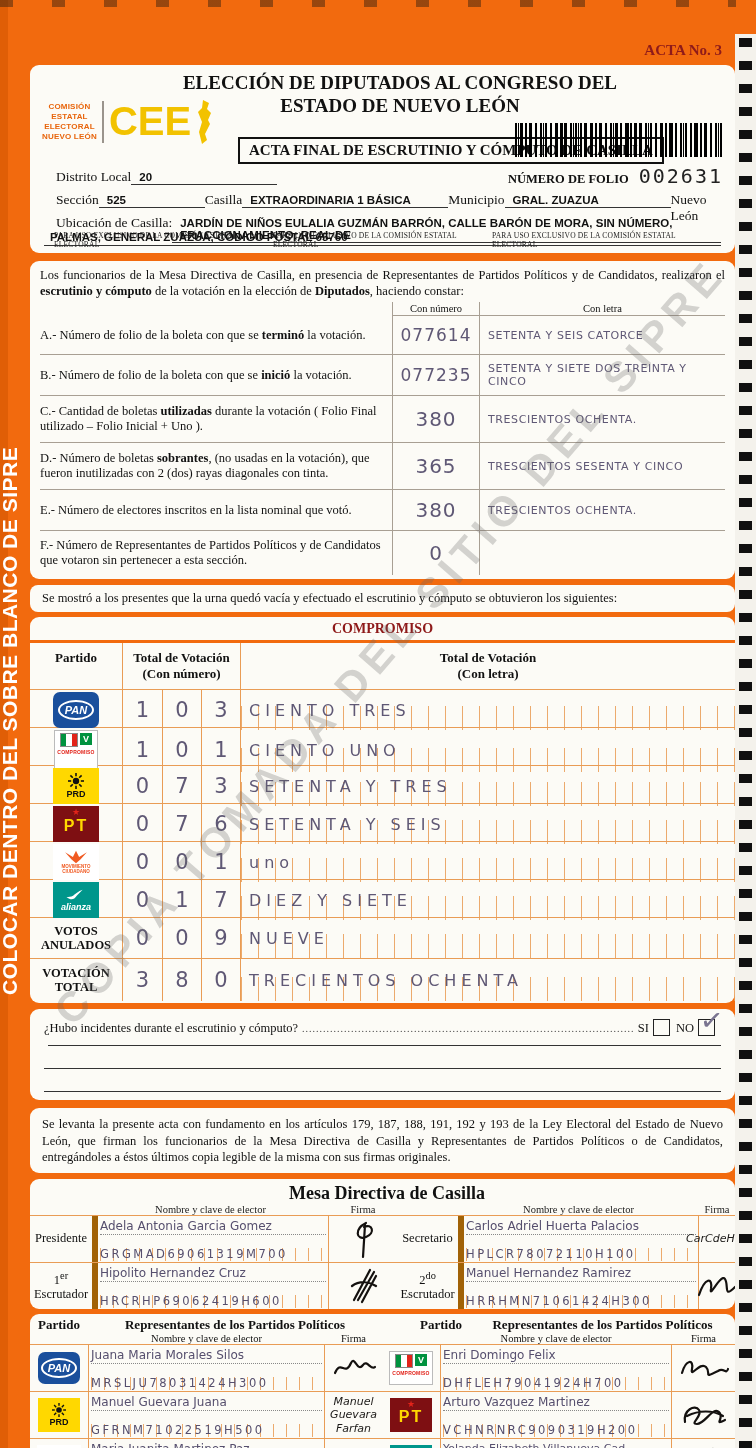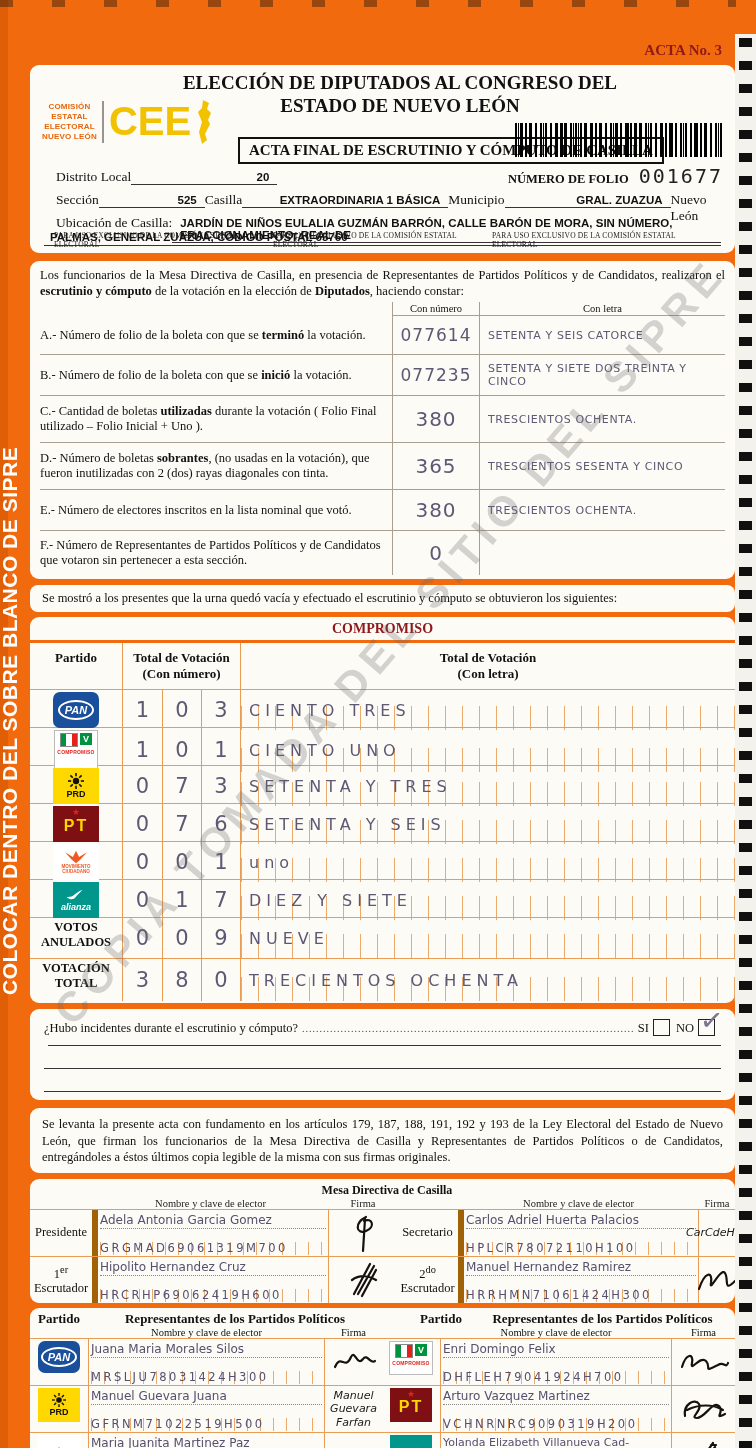--- a/index.html
+++ b/index.html
@@ -33,21 +33,21 @@
   .cee-txt{font-family:"Liberation Sans",sans-serif;font-weight:bold;font-size:40px;color:#F2C200;letter-spacing:0px;}
   .subtitle-box{position:absolute;top:72px;left:208px;border:2px solid #111;padding:3px 9px;font-weight:bold;font-size:15px;}
   .barcode{position:absolute;top:58px;right:12px;width:208px;height:34px;background:
        repeating-linear-gradient(90deg,#000 0 2px,transparent 2px 5px),
        repeating-linear-gradient(90deg,#000 0 1px,transparent 1px 7px),
        repeating-linear-gradient(90deg,transparent 0 3px,#000 3px 4px,transparent 4px 11px);}
   .folio-row{position:absolute;top:99px;right:12px;display:flex;align-items:baseline;gap:10px;}
   .folio-label{font-weight:bold;font-size:12.5px;}
   .folio-num{font-family:"DejaVu Sans Mono",monospace;font-size:20px;letter-spacing:2px;color:#222;}
   .fline{position:absolute;left:26px;font-size:13.5px;display:flex;align-items:baseline;}
-  .fval{font-family:"Liberation Sans",sans-serif;font-weight:bold;font-size:11.5px;text-align:right;
+  .fval{font-family:"Liberation Sans",sans-serif;font-weight:bold;font-size:11.5px;text-align:left;
         border-bottom:1px solid #333;padding:0 8px 1px;}
   .f-distrito{top:104px;}
   .f-row2{top:127px;right:14px;}
   .f-row2 .fval{flex:0 0 auto;}
   .f-ubic{top:150px;right:14px;}
   .f-ubic .fval{flex:1;text-align:left;border-bottom:1px solid #333;}
   .f-ubic2{top:165px;right:14px;border-bottom:1px solid #333;
         font-family:"Liberation Sans",sans-serif;font-weight:bold;font-size:11.5px;padding:1px 0 2px 6px;left:14px;}
   .uso-row{position:absolute;bottom:4px;left:24px;right:24px;display:flex;justify-content:space-between;
         font-size:7.5px;letter-spacing:.2px;color:#222;}
@@ -68,21 +68,21 @@
   
   #band-urna{margin-top:6px;padding:6px 12px;font-size:12.5px;border-radius:8px;}
   
   #panel-results{margin-top:5px;padding-bottom:2px;}
   .res-title{text-align:center;font-weight:bold;font-size:14px;color:#8E1A1A;padding:4px 0 3px;
        border-bottom:3px solid #F26A0E;}
   .res-head{display:grid;grid-template-columns:92px 118px 1fr;font-weight:bold;font-size:13px;text-align:center;}
   .res-head div{padding:7px 2px;}
   .res-head .rb{border-left:1px solid #E99C55;}
   .rrow{display:grid;grid-template-columns:92px 118px 1fr;border-top:1px solid #E99C55;}
-  .pcell{display:flex;align-items:flex-start;justify-content:center;padding:2px 0;}
+  .pcell{display:flex;align-items:center;justify-content:center;padding:2px 0;}
   .dgroup{border-left:1px solid #E99C55;display:grid;grid-template-columns:1fr 1fr 1fr;}
   .dcell{display:flex;align-items:center;justify-content:center;font-size:21px;}
   .dcell + .dcell{border-left:1px solid #E99C55;}
   .lcell{border-left:1px solid #E99C55;display:flex;align-items:center;font-size:16px;letter-spacing:5px;
        background:repeating-linear-gradient(90deg,rgba(233,156,85,.85) 0 1px,transparent 1px 17px);
        background-repeat:no-repeat;background-size:100% 24px;background-position:0 100%;padding-left:8px;}
   .plabel{font-weight:bold;font-size:12.5px;text-align:center;line-height:1.15;}
   
   .logo{width:46px;height:36px;display:flex;flex-direction:column;align-items:center;justify-content:center;}
   .logo-pan{background:#1A4F9C;border-radius:7px;}
@@ -109,21 +109,21 @@
   .dots{flex:1;overflow:hidden;white-space:nowrap;color:#444;font-size:10px;letter-spacing:1px;margin:0 4px 2px;}
   .chk{width:15px;height:15px;border:1px solid #222;display:inline-block;margin:0 6px 0 4px;position:relative;vertical-align:-3px;}
   .chk .mark{position:absolute;left:1px;top:-16px;font-size:28px;color:#7a7490;transform:rotate(6deg);font-family:"DejaVu Sans",sans-serif;}
   .inc-desc{margin-top:9px;font-size:12.5px;display:flex;}
   .inc-desc .wline{flex:1;border-bottom:1px solid #333;margin-left:4px;}
   .ruled{border-bottom:1px solid #333;height:22px;}
   
   #panel-legal{margin-top:8px;padding:8px 12px;font-size:12.5px;line-height:1.3;text-align:justify;}
   
   #panel-mesa{margin-top:6px;padding-top:4px;}
-  .mesa-title{text-align:center;font-weight:bold;font-size:12px;margin-left:9px;}
+  .mesa-title{text-align:center;font-weight:bold;font-size:18px;margin-left:9px;}
   .mesa-cols{display:grid;grid-template-columns:62px 237px 68px 61px 241px 36px;font-size:10.5px;text-align:center;color:#222;}
   .mrow{display:grid;grid-template-columns:62px 237px 68px 61px 241px 36px;border-top:1px solid #E99C55;}
   .mrole{font-size:12.5px;display:flex;align-items:center;justify-content:center;text-align:center;line-height:1.1;}
   .mname{padding:3px 2px 1px;border-left:6px solid #a16207;border-right:1px solid #E99C55;}
   .hand-name{font-family:"DejaVu Sans",sans-serif;color:#564F6E;font-size:12px;border-bottom:1px dotted #888;
        white-space:nowrap;padding-bottom:1px;}
   .hand-clave{font-family:"DejaVu Sans",sans-serif;color:#564F6E;font-size:11.5px;letter-spacing:2.5px;white-space:nowrap;
        background:repeating-linear-gradient(90deg,rgba(233,156,85,.85) 0 1px,transparent 1px 13px);
        background-repeat:no-repeat;background-size:100% 13px;background-position:0 100%;margin-top:12px;}
   .mfirma{display:flex;align-items:center;justify-content:center;overflow:visible;}
@@ -162,21 +162,21 @@
     <span class="cee-div"></span>
     <span class="cee-txt">CEE</span>
     <svg width="20" height="44" viewBox="0 0 20 44">
       <path d="M7 0 L13 3 L11 9 L15 13 L12 20 L14 24 L9 34 L11 40 L6 44 L3 32 L6 22 L2 12 L6 8 Z" fill="#F2C200"></path>
     </svg>
   </div>
   <div class="subtitle-box">ACTA FINAL DE ESCRUTINIO Y CÓMPUTO DE CASILLA</div>
   <div class="barcode"></div>
   <div class="folio-row">
     <span class="folio-label">NÚMERO DE FOLIO</span>
-    <span class="folio-num">001677</span>
+    <span class="folio-num">002631</span>
   </div>
   <div class="fline f-distrito">
     <span>Distrito Local</span>
     <span class="fval" style="min-width:130px">20</span>
   </div>
   <div class="fline f-row2">
     <span>Sección</span>
     <span class="fval" style="min-width:90px">525</span>
     <span>Casilla</span>
     <span class="fval" style="min-width:190px">EXTRAORDINARIA 1 BÁSICA</span>

